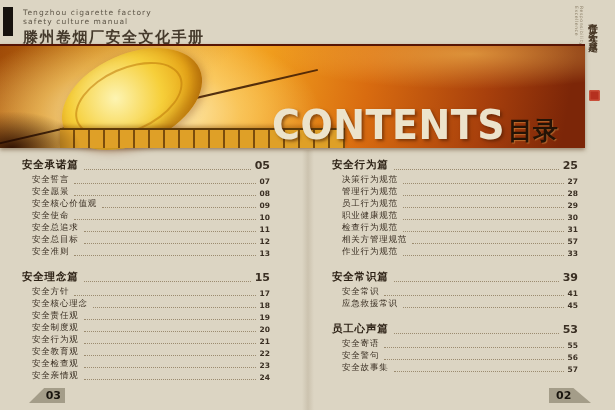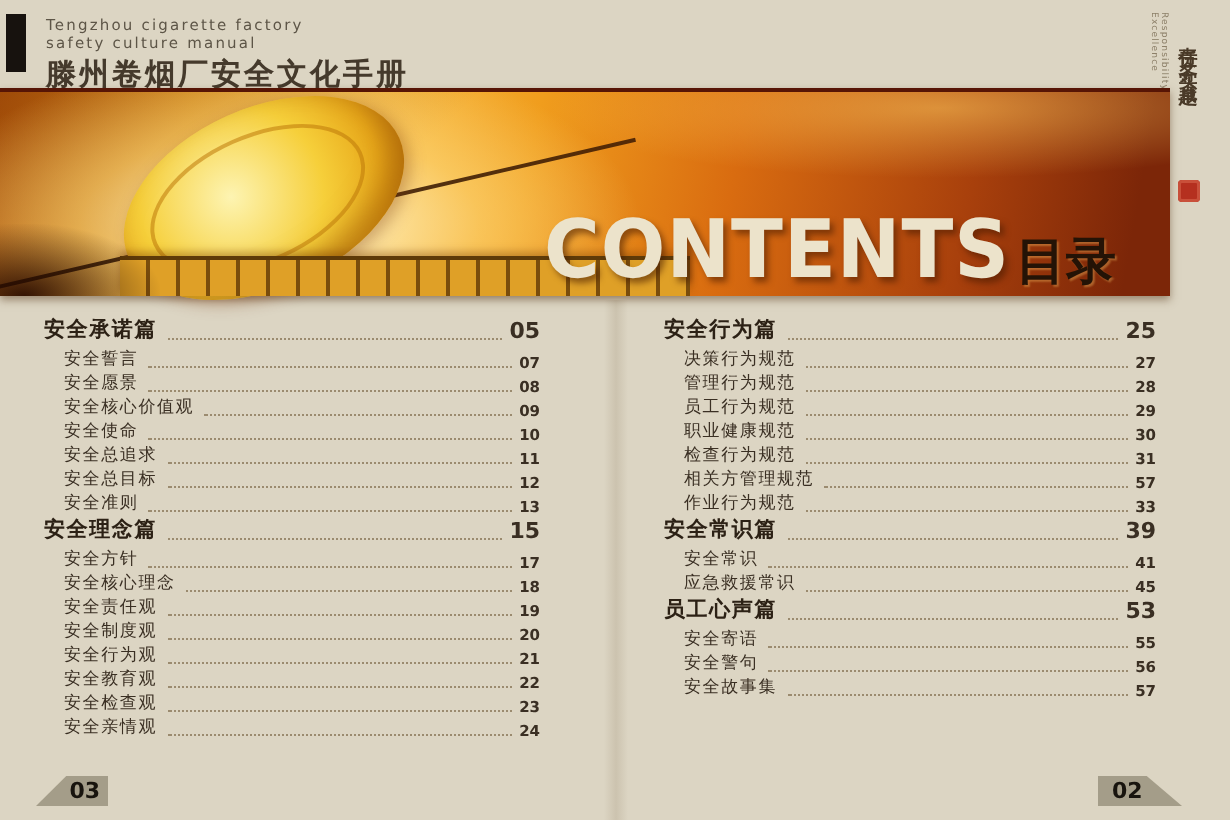--- a/index.html
+++ b/index.html
@@ -51,32 +51,32 @@
   .contents-zh{font-size:25px;font-weight:bold;color:#241306;margin-left:3px;line-height:1;
     text-shadow:1px 1px 1px rgba(255,205,110,0.35);}
 
   
   .fold{position:absolute;left:302px;top:150px;width:12px;height:260px;
     background:linear-gradient(to right,rgba(120,100,70,0),rgba(120,100,70,0.16),rgba(120,100,70,0));}
   .toc-col{position:absolute;top:158px;}
   .toc-col.left{left:22px;width:248px;}
   .toc-col.right{left:332px;width:246px;}
   .toc-row{display:flex;align-items:flex-end;height:12px;}
-  .toc-row.toc-header{height:14px;margin-top:0;margin-bottom:2px;}
+  .toc-row.toc-header{height:14px;margin-top:12px;margin-bottom:2px;}
   .toc-col .toc-row:first-child{margin-top:0;}
   .toc-label{font-size:8.5px;color:#3a2f23;letter-spacing:0.8px;padding-left:10px;white-space:nowrap;}
   .toc-header .toc-label{font-size:10.5px;font-weight:bold;color:#2c2115;padding-left:0;}
   .toc-leader{flex:1;border-bottom:1px dotted #9b8b6f;margin:0 4px 2px 5px;min-width:10px;}
   .toc-page{font-size:7.5px;font-weight:bold;color:#3a2f23;padding-bottom:0.5px;}
   .toc-header .toc-page{font-size:11px;}
 
   
   .page-tab{position:absolute;top:388px;height:15px;background:#a49d89;display:flex;
     align-items:center;font-weight:bold;font-size:11px;color:#18140e;}
-  .page-tab.left{left:18px;width:36px;clip-path:polygon(0 100%,42% 0,100% 0,100% 100%);
+  .page-tab.left{left:29px;width:36px;clip-path:polygon(0 100%,42% 0,100% 0,100% 100%);
     justify-content:flex-end;padding-right:4px;box-sizing:border-box;}
   .page-tab.right{left:549px;width:42px;clip-path:polygon(0 0,58% 0,100% 100%,0 100%);
     justify-content:flex-start;padding-left:7px;box-sizing:border-box;}
 </style>
 </head>
 <body>
 
 <div class="page">
 
   <div class="black-bar"></div>

